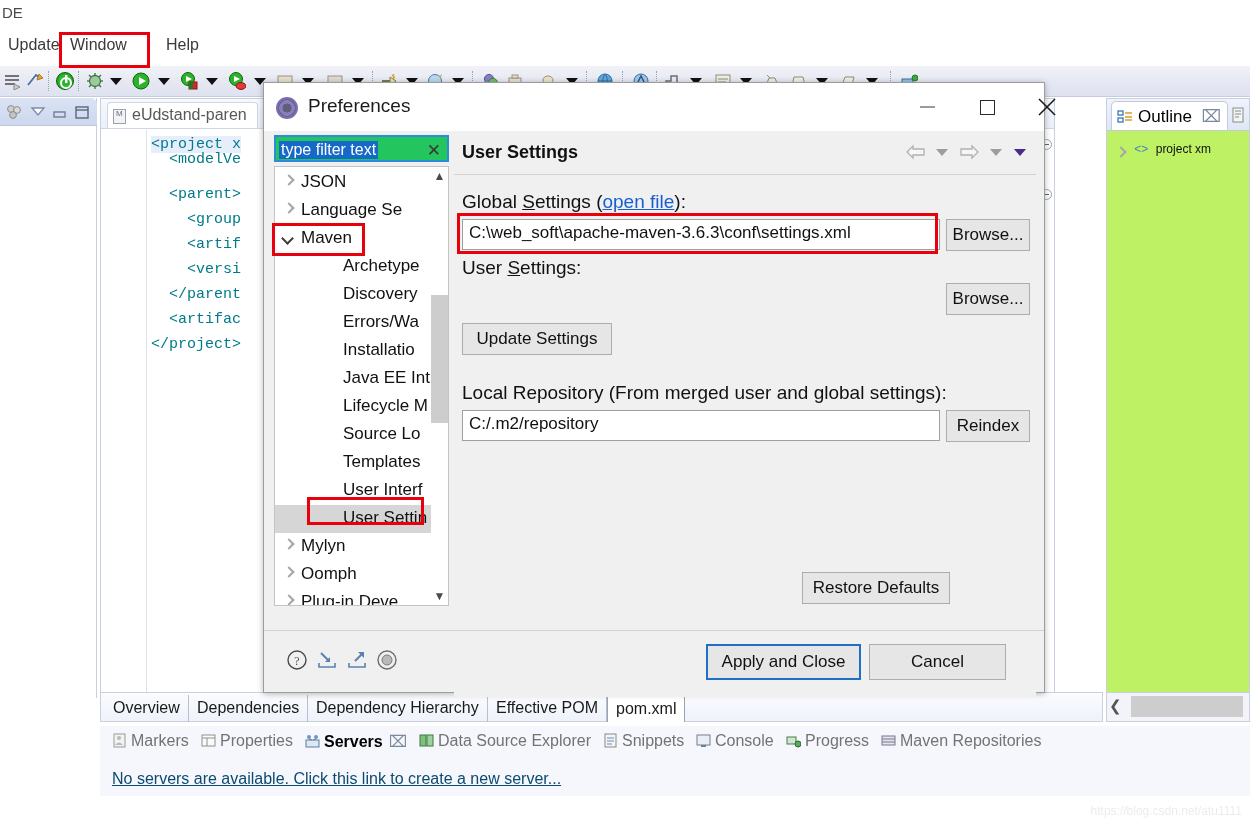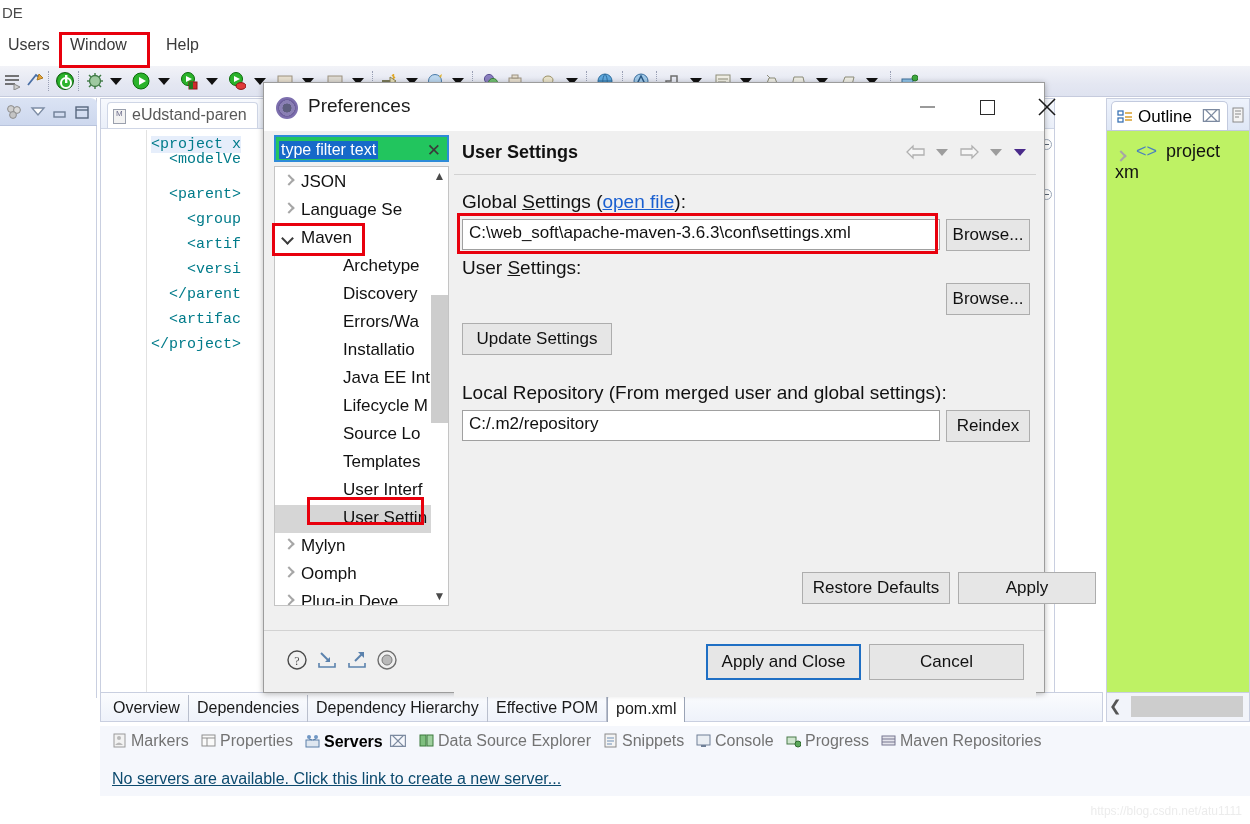--- a/index.html
+++ b/index.html
@@ -90,21 +90,21 @@
      border-top-left-radius:3px; border-top-right-radius:3px; }
 
   
   .outline { position:absolute; left:1106px; top:98px; width:144px; height:620px;
      background:#bef264; border:1px solid #c9cfe0; }
   .outline-tabbar { position:absolute; left:0; top:0; width:100%; height:32px;
      background:linear-gradient(to bottom,#eef3fc,#dfe7f6); border-bottom:1px solid #c2cade; }
   .outline-tab { position:absolute; left:4px; top:2px; height:29px; padding:4px 6px 0 26px;
      font-size:17px; background:#fff; border:1px solid #c2cade; border-bottom:none;
      border-top-left-radius:5px; border-top-right-radius:5px; }
-  .outline-row { position:absolute; left:8px; top:42px; font-size:18px; color:#111; }
+  .outline-row { position:absolute; left:8px; top:42px; font-size:12px; color:#111; }
 
   
   .views { position:absolute; left:100px; top:726px; width:1150px; height:70px;
      background:#f5f7fc; }
   .view-tab { position:absolute; top:6px; font-size:16px; color:#737373; }
   .view-tab.active { color:#000; font-weight:bold; }
   .view-tab.active .vt-bg { position:absolute; left:-22px; top:-6px; width:100%; height:30px; }
   .server-link { position:absolute; left:12px; top:44px; font-size:16px;
      color:#0c4a6e; text-decoration:underline; }
   .watermark { position:absolute; right:8px; bottom:6px; font-size:12px; color:#ececec; }
@@ -184,21 +184,21 @@
   .btn-default { border:2px solid #1f6fc4; background:#e6e6e6; }
 </style>
 </head>
 <body>
 
 <div id="ide-root">
 
   <div class="menu-title">DE</div>
 
   <div class="menubar">
-    <div class="menu-item" id="menu-design">Users</div>
+    <div class="menu-item" id="menu-design">Update</div>
     <div class="menu-item" id="menu-window">Window</div>
     <div class="menu-item" id="menu-help">Help</div>
   </div>
 
   <div class="toolbar">
     <div class="tb-ico" style="left:4px;">
       <svg width="18" height="18">
           <g stroke="#555" stroke-width="1.6">
         <line x1="1" y1="4" x2="15" y2="4"></line>
             <line x1="1" y1="8" x2="15" y2="8"></line>
@@ -671,21 +671,20 @@
       <span>User </span><span style="text-decoration:underline">S</span><span>ettings:</span>
     </div>
     <div class="btn" style="left:492px;top:152px;width:84px;">Browse...</div>
     <div class="btn" style="left:8px;top:192px;width:150px;">Update Settings</div>
 
     <div class="lbl" style="left:8px;top:251px;">Local Repository (From merged user and global settings):</div>
     <div class="txtfield" style="left:8px;top:279px;width:478px;">C:/.m2/repository</div>
     <div class="btn" style="left:492px;top:279px;width:84px;">Reindex</div>
 
     <div class="btn" style="left:348px;top:441px;width:148px;">Restore Defaults</div>
-    <div class="btn" style="left:504px;top:441px;width:138px;">Apply</div>
   </div>
 
   <div class="footer">
     <span class="fico" style="left:22px;">
       <svg width="22" height="22">
           <circle cx="11" cy="11" r="9" fill="none" stroke="#4a4a4a" stroke-width="1.4"></circle>
       <text x="11" y="16" font-size="12" text-anchor="middle" fill="#4a4a4a" font-family="Liberation Serif, serif">?</text>
         </svg>
     </span>
     <span class="fico" style="left:52px;">
@@ -702,20 +701,20 @@
       <path d="M3 14 L3 18 L19 18 L19 14" fill="none" stroke="#5b82ad" stroke-width="1.6"></path>
         </svg>
     </span>
     <span class="fico" style="left:112px;">
       <svg width="22" height="22">
           <circle cx="11" cy="11" r="9" fill="none" stroke="#6e6e6e" stroke-width="1.4"></circle>
       <circle cx="11" cy="11" r="5" fill="#b9b9b9" stroke="#7a7a7a"></circle>
         </svg>
     </span>
     <div class="btn btn-default" style="left:442px;top:13px;width:155px;height:36px;">Apply and Close</div>
-    <div class="btn" style="left:605px;top:13px;width:155px;height:36px;">Cancel</div>
+    <div class="btn" style="left:605px;top:13px;width:137px;height:36px;">Cancel</div>
   </div>
 </div>
 
 <div class="redbox" id="rb-window"></div>
 <div class="redbox" id="rb-maven"></div>
 <div class="redbox" id="rb-usersettings"></div>
 <div class="redbox" id="rb-global"></div>
 
 </body></html>

